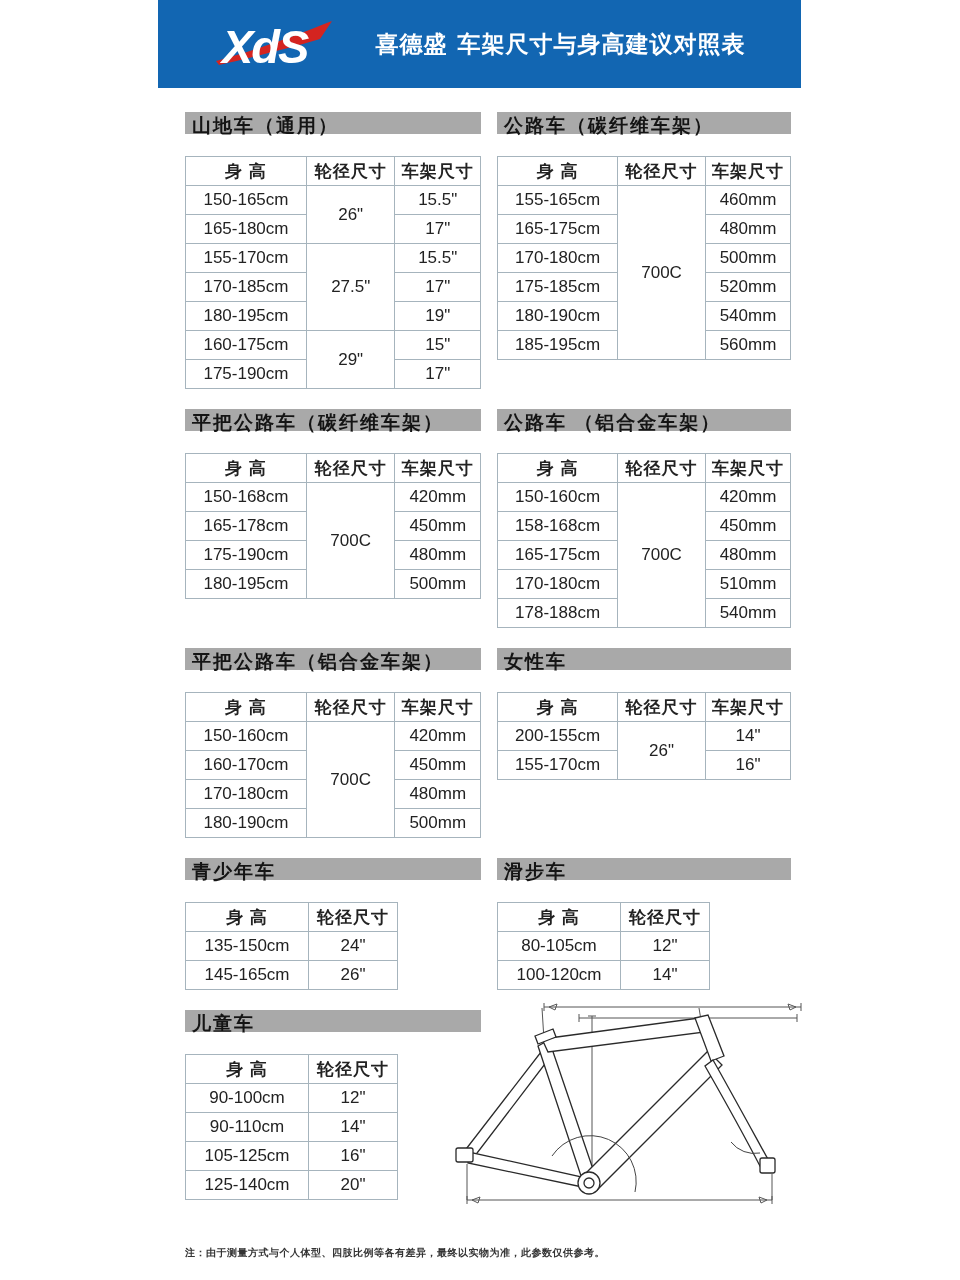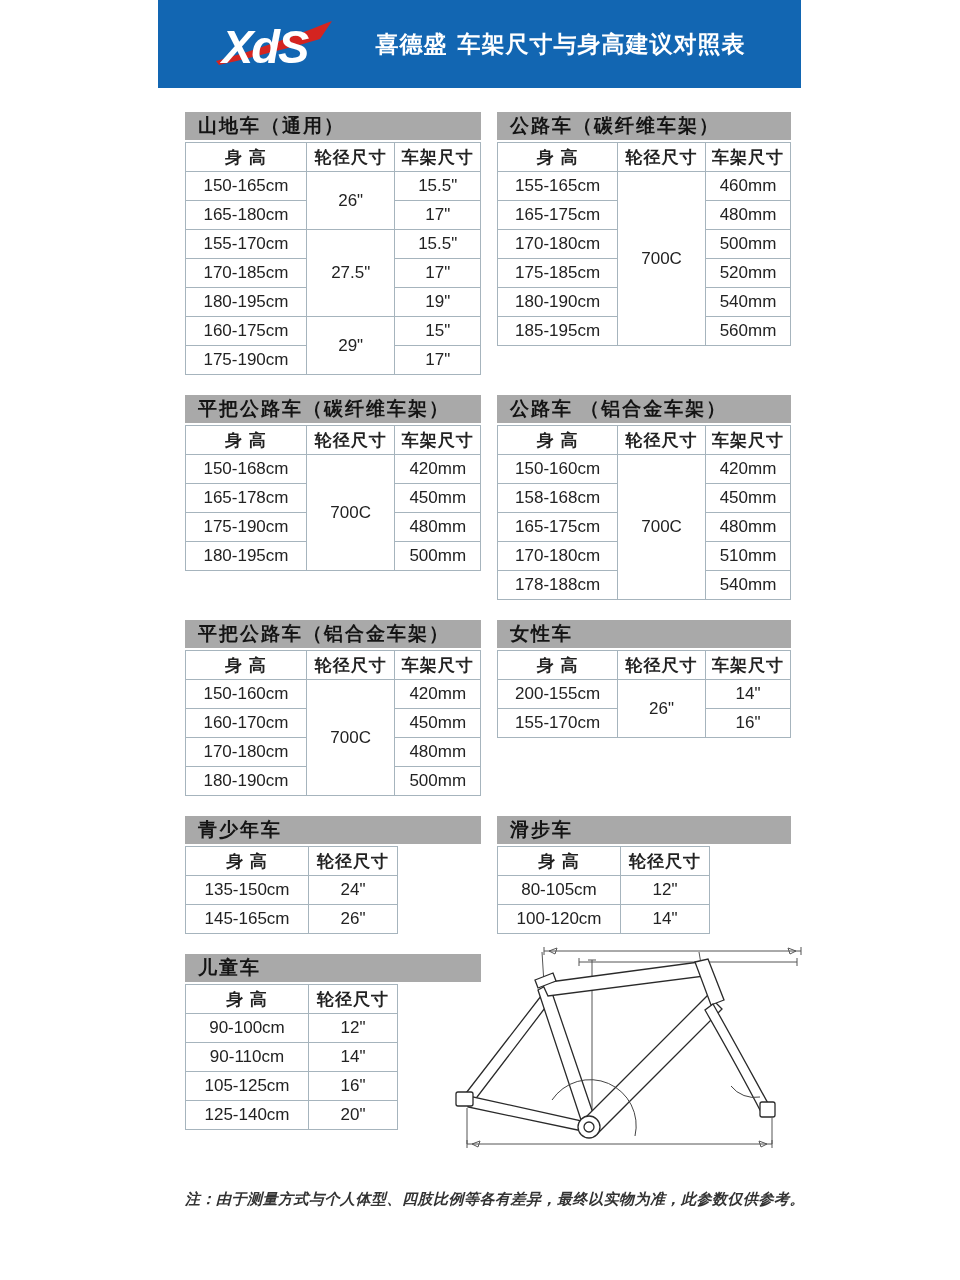--- a/index.html
+++ b/index.html
@@ -9,38 +9,38 @@
   .banner { margin-left:158px; width:643px; height:88px; background:#1266b2;
     display:flex; align-items:center; justify-content:center; gap:10px; }
   .logo-svg { display:block; }
   .banner-title { color:#fff; font-weight:bold; font-size:23px; letter-spacing:1px;
     white-space:nowrap; display:flex; gap:10px; }
 
   .grid { margin:24px 0 0 185px; width:606px; display:grid;
     grid-template-columns:296px 294px; column-gap:16px; row-gap:20px;
     align-items:start; }
   .panel { overflow:visible; }
-  .bar { height:28px; background:#a9a9a9; color:#141414; font-weight:bold;
-    font-size:19px; line-height:28px; padding-left:13px; letter-spacing:2px; }
-  table { border-collapse:collapse; margin-top:2px; background:#fff;
+  .bar { height:22px; background:#a9a9a9; color:#141414; font-weight:bold;
+    font-size:19px; line-height:28px; padding-left:7px; letter-spacing:2px; }
+  table { border-collapse:collapse; margin-top:22px; background:#fff;
     table-layout:fixed; }
   .t3 { width:100%; }
   .t2 { width:212px; }
   th,td { border:1px solid #a6b4bd; height:29px; text-align:center;
     font-size:17px; color:#222; padding:0 2px; }
   th { font-weight:bold; font-size:17px; letter-spacing:1px; }
   .t3 th:nth-child(1){ width:41%; } .t3 th:nth-child(2){ width:30%; }
   .t3 th:nth-child(3){ width:29%; }
   .t2 th:nth-child(1){ width:123px; } .t2 th:nth-child(2){ width:89px; }
 
   .diagram-cell { position:relative; }
   .frame-svg { display:block; margin:-16px 0 0 -48px; }
 
-  .note { margin:16px 0 0 185px; font-size:15px; font-weight:bold; color:#333;
-    letter-spacing:0.5px;font-style:italic; }
+  .note { margin:16px 0 0 185px; font-size:10px; font-weight:bold; color:#333;
+    letter-spacing:0.5px; }
 </style>
 </head>
 <body>
 
 <header class="banner">
   <svg class="logo-svg" width="152" height="62" viewBox="0 0 152 62">
     <path d="M2,48 C34,40 78,24 118,8 L106,26 C72,36 32,46 5,52 Z" fill="#d42420"></path>
     <text x="8" y="50" font-size="47" font-weight="bold" font-style="italic" fill="#ffffff" letter-spacing="-2">XdS</text>
   </svg>
   <div class="banner-title">

